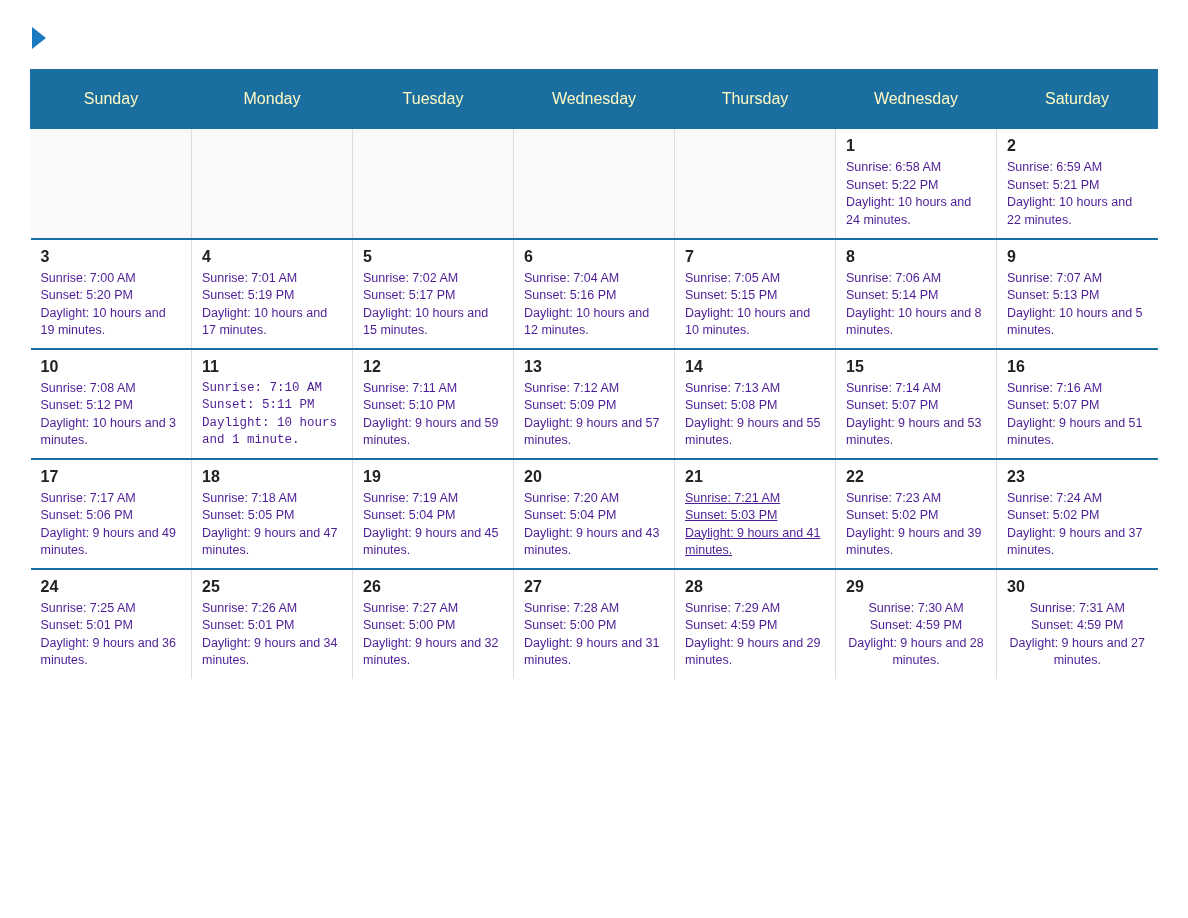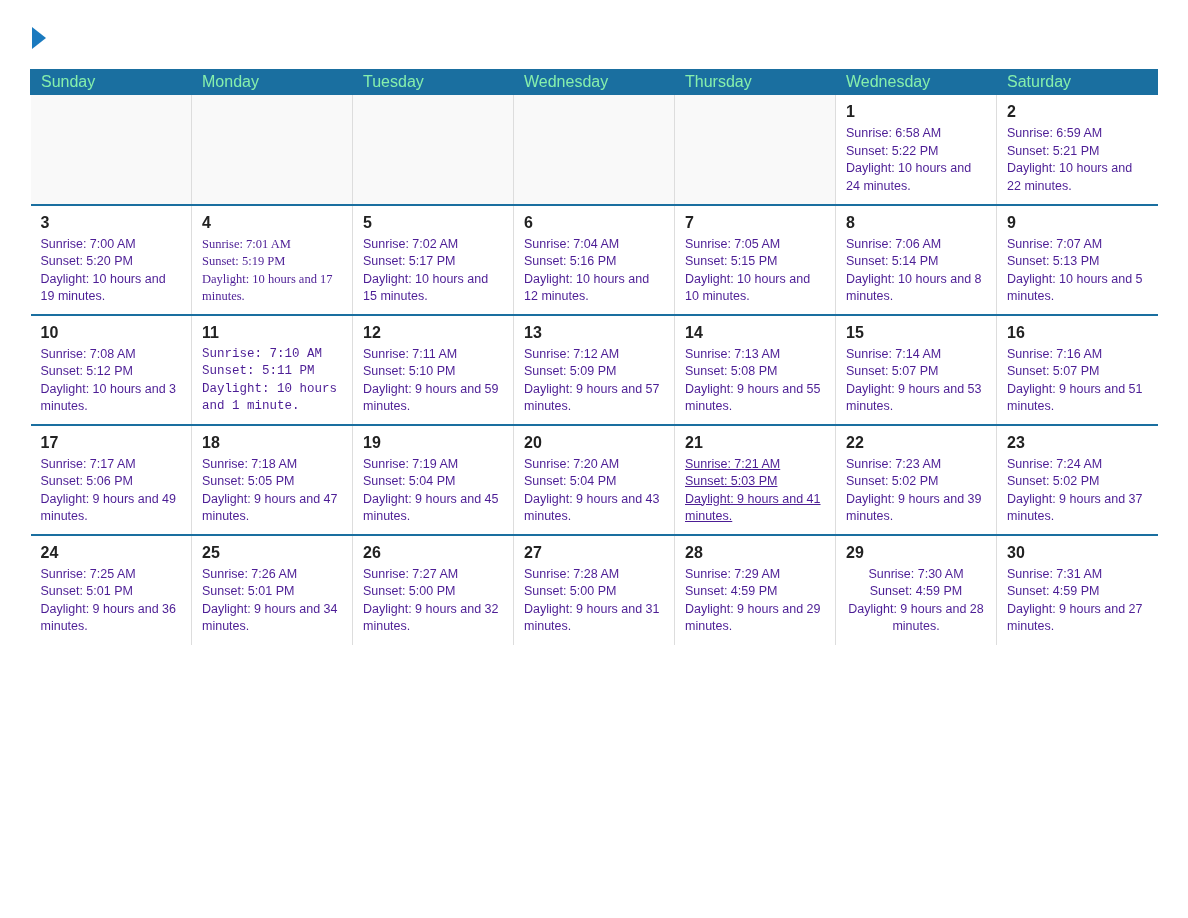--- a/index.html
+++ b/index.html
@@ -52,25 +52,25 @@
     }
     table {
       width: 100%;
       border-collapse: collapse;
       table-layout: fixed;
     }
     thead tr {
       background-color: #1a6fa0;
     }
     thead th {
-      color: #86efac;
+      color: #fef9c3;
       font-size: 16px;
       font-weight: normal;
-      padding: 3px 10px;
-      text-align: left;
+      padding: 20px 10px;
+      text-align: center;
       border: 1px solid #1a6fa0;
     }
     tbody tr {
       border-bottom: 2px solid #1a6fa0;
     }
     tbody td {
       vertical-align: top;
       padding: 8px 10px;
       border-right: 1px solid #ddd;
       font-size: 13px;
@@ -150,21 +150,21 @@
       </tr>
       <tr>
         <td>
           <div class="day-number">3</div>
           <div class="day-info" style="white-space: pre-line;">Sunrise: 7:00 AM
 Sunset: 5:20 PM
 Daylight: 10 hours and 19 minutes.</div>
         </td>
         <td>
           <div class="day-number">4</div>
-          <div class="day-info" style="white-space: pre-line; font-family: Liberation Serif, serif;">Sunrise: 7:01 AM
+          <div class="day-info" style="white-space: pre-line;">Sunrise: 7:01 AM
 Sunset: 5:19 PM
 Daylight: 10 hours and 17 minutes.</div>
         </td>
         <td>
           <div class="day-number">5</div>
           <div class="day-info" style="white-space: pre-line;">Sunrise: 7:02 AM
 Sunset: 5:17 PM
 Daylight: 10 hours and 15 minutes.</div>
         </td>
         <td>
@@ -312,19 +312,19 @@
 Daylight: 9 hours and 29 minutes.</div>
         </td>
         <td>
           <div class="day-number">29</div>
           <div class="day-info" style="white-space: pre-line; text-align: center;">Sunrise: 7:30 AM
 Sunset: 4:59 PM
 Daylight: 9 hours and 28 minutes.</div>
         </td>
         <td>
           <div class="day-number">30</div>
-          <div class="day-info" style="white-space: pre-line;">Sunrise: 7:31 AM
+          <div class="day-info" style="white-space: pre-line; text-align: center;">Sunrise: 7:31 AM
 Sunset: 4:59 PM
 Daylight: 9 hours and 27 minutes.</div>
         </td>
       </tr>
     </tbody>
 </table>
 
 </body></html>

